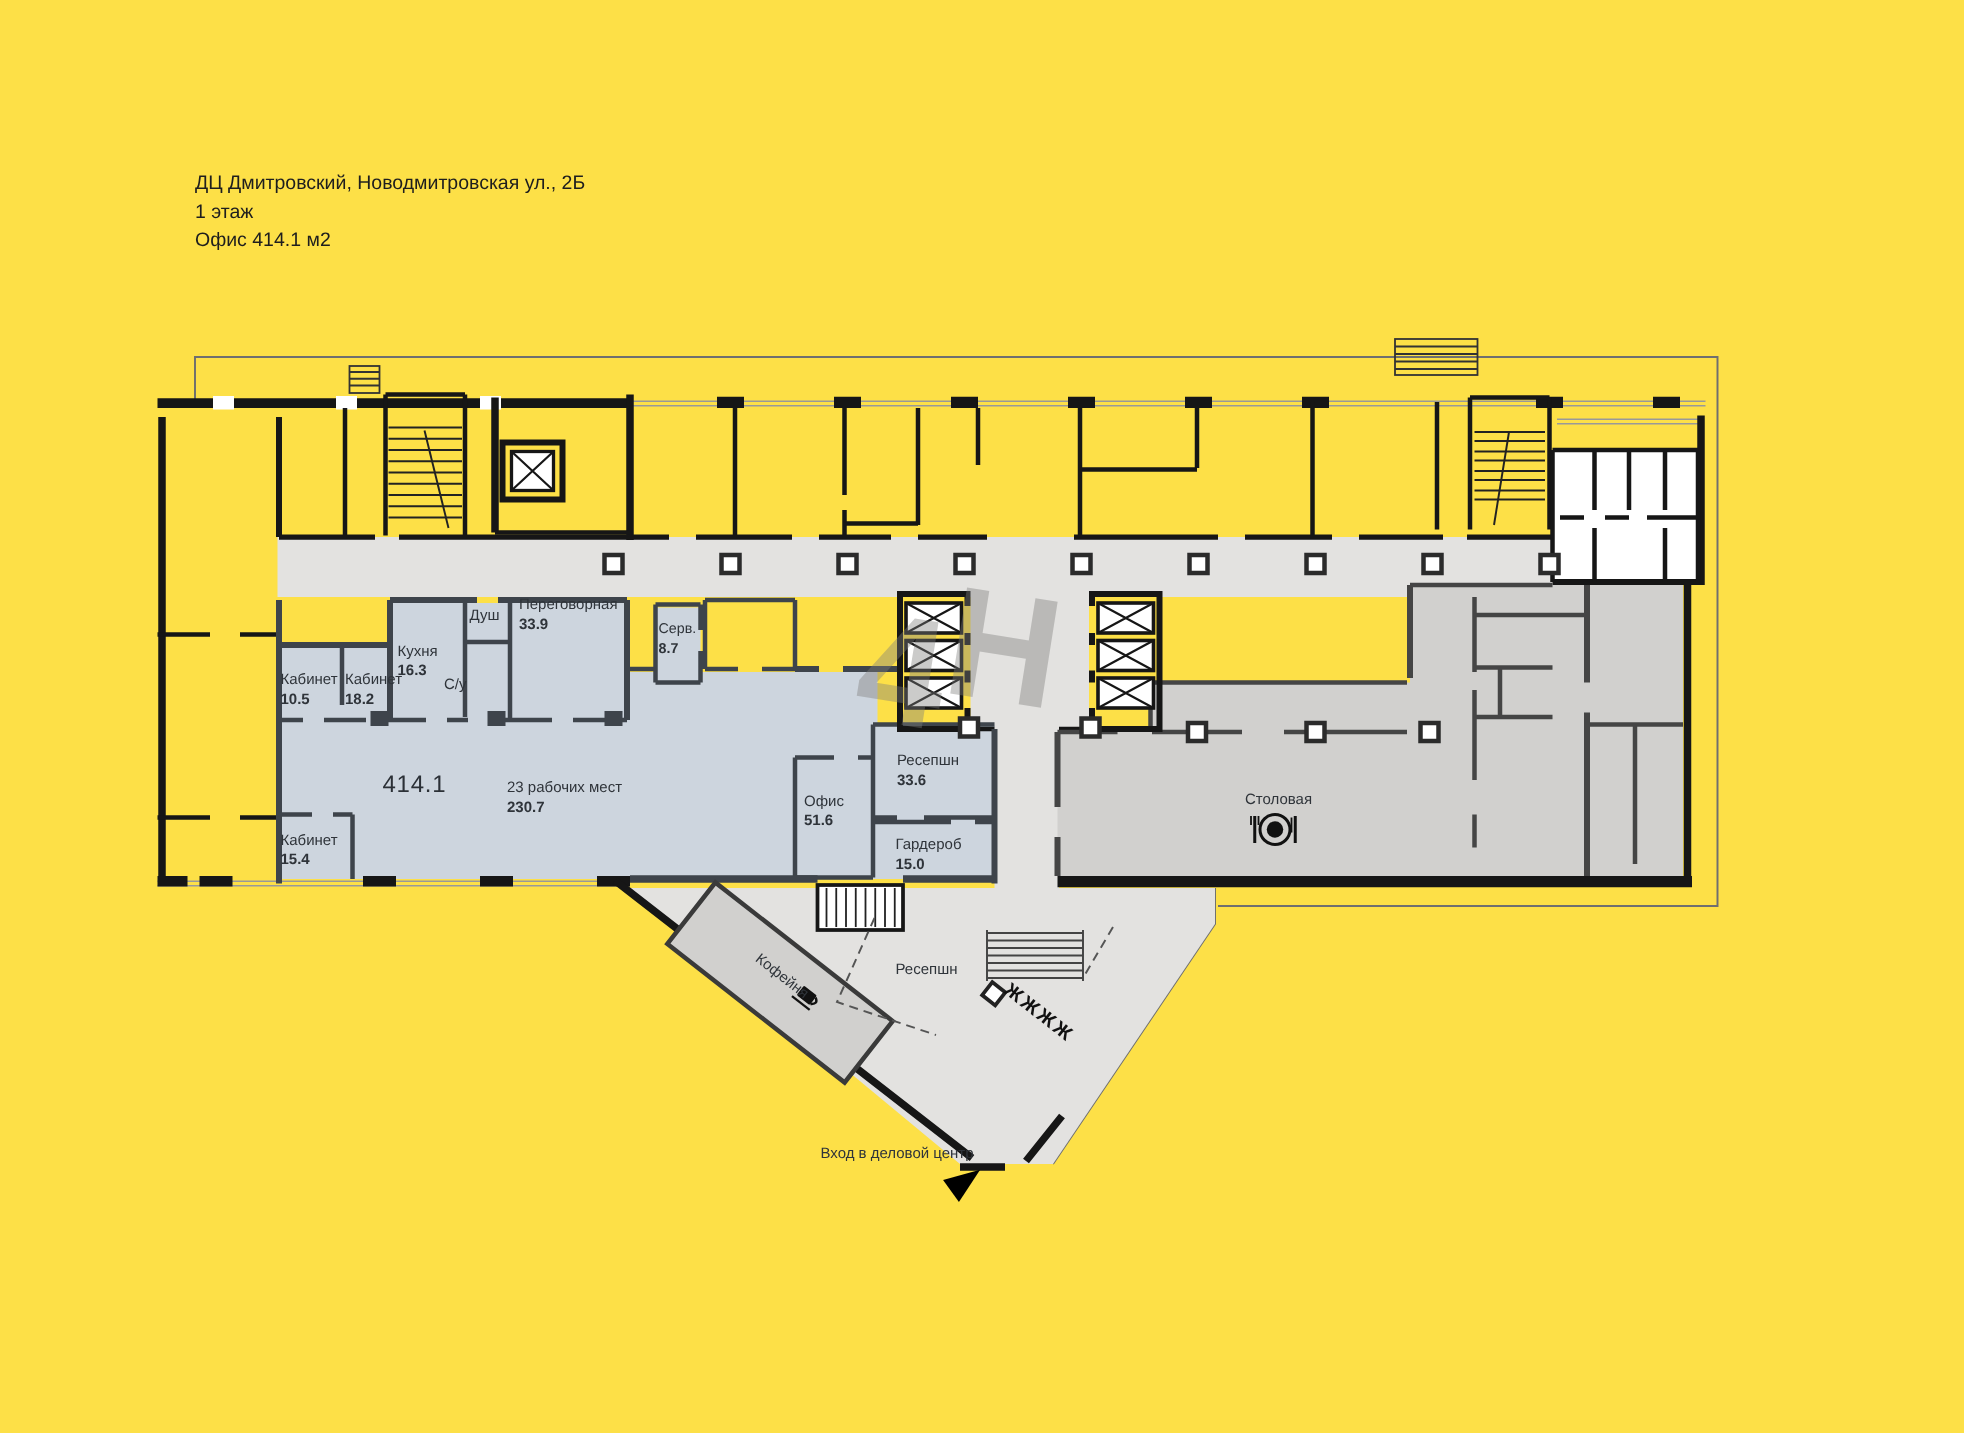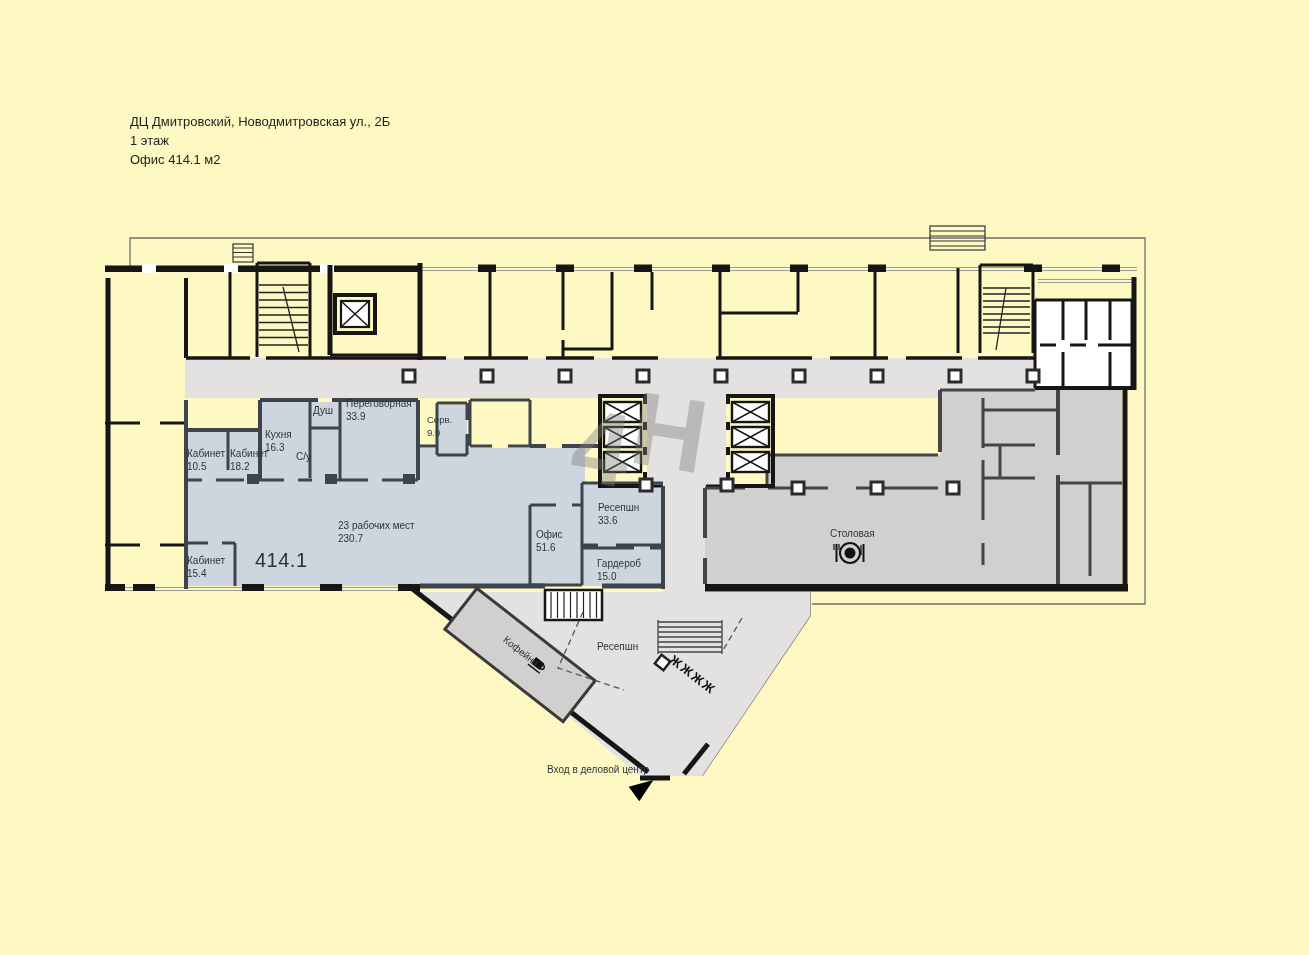--- a/index.html
+++ b/index.html
@@ -1,22 +1,22 @@
 <!DOCTYPE html>
 <html><head>
 <meta charset="utf-8">
 <style>
   html,body{margin:0;padding:0;background:#fff;}
-  #stage{position:relative;width:1309px;height:955px;background:#fef9c3;overflow:hidden;
+  #stage{position:relative;width:1309px;height:955px;background:#fde047;overflow:hidden;
          font-family:"Liberation Sans",sans-serif;}
   #plan-svg{position:absolute;left:0;top:0;}
   .title-block{position:absolute;left:130px;top:112px;font-size:13px;line-height:19px;color:#1e1e1e;}
   .lbl{position:absolute;font-size:10px;line-height:11.5px;color:#2f343a;white-space:nowrap;}
-  .lbl .a{margin-top:1px;}
-  .big-area{position:absolute;font-size:20px;line-height:20px;color:#2b3036;letter-spacing:.5px;margin-top:36px;}
+  .lbl .a{margin-top:1px;font-weight:bold;}
+  .big-area{position:absolute;font-size:16px;line-height:20px;color:#2b3036;letter-spacing:.5px;}
   .rot38{transform:rotate(38deg);transform-origin:0 0;}
   .watermark{position:absolute;left:572px;top:380px;width:160px;height:150px;opacity:.40;
              transform:rotate(9deg);pointer-events:none;color:#7e7e7c;font-weight:bold;}
   .watermark span{position:absolute;font-size:104px;line-height:100px;}
   .wm1{left:0;top:26px;}
   .wm2{left:56px;top:0;}
   .turnstiles{position:absolute;left:676px;top:652px;font-size:13px;font-weight:bold;
               letter-spacing:2px;color:#111;}
 </style>
 </head>
@@ -232,23 +232,23 @@
   <div class="lbl" style="left:313px;top:405px">
     <div>Душ</div>
   </div>
   <div class="lbl" style="left:296px;top:451px">
     <div>С/у</div>
   </div>
   <div class="lbl" style="left:346px;top:398px">
     <div>Переговорная</div>
       <div class="a">33.9</div>
   </div>
-  <div class="lbl" style="left:427px;top:414px;font-size:9.5px">
+  <div class="lbl" style="left:439px;top:414px;font-size:9.5px">
     <div>Серв.</div>
-      <div class="a">9.9</div>
+      <div class="a">8.7</div>
   </div>
   <div class="big-area" style="left:255px;top:514px">414.1</div>
   <div class="lbl" style="left:338px;top:520px">
     <div>23 рабочих мест</div>
       <div class="a">230.7</div>
   </div>
   <div class="lbl" style="left:187px;top:555px">
     <div>Кабинет</div>
       <div class="a">15.4</div>
   </div>

